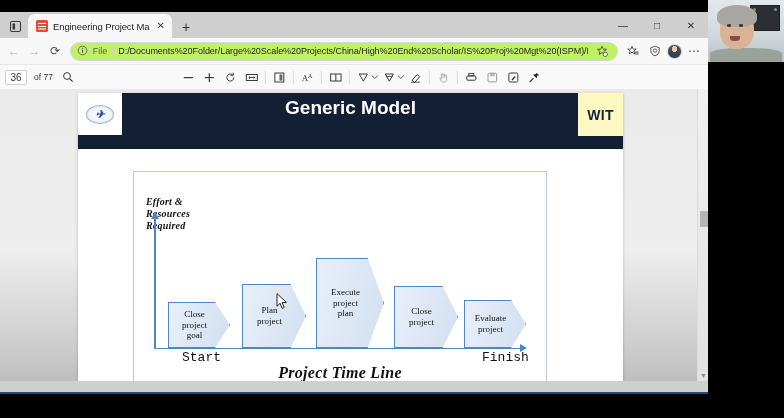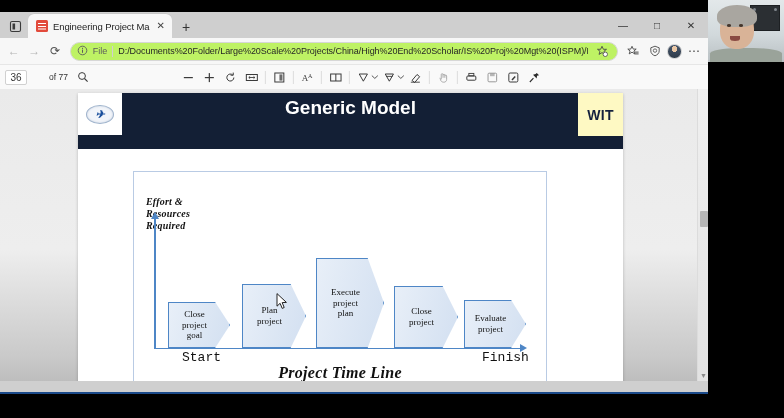--- a/index.html
+++ b/index.html
@@ -90,21 +90,21 @@
   
   .pdftoolbar {
     height: 25px; background: #f9f9f9; border-top: 1px solid #e6e6e6;
     display: flex; align-items: center; position: relative;
   }
   .pg-box {
     width: 22px; height: 15px; border: 1px solid #d0d0d0; background:#fff;
     border-radius: 2px; margin-left: 5px; display:flex; align-items:center; justify-content:center;
     font-size: 10px; color: #333;
   }
-  .pg-of { font-size: 8.5px; color: #333; margin-left: 22px; }
+  .pg-of { font-size: 8.5px; color: #333; margin-left: 7px; }
   .tb-ic {
     width: 21px; height: 21px; display: flex; align-items: center; justify-content: center;
     color: #3b3b3b;
   }
   .tb-sep { width:1px; height:13px; background:#dcdcdc; margin:0 3px; }
   .tb-center { position:absolute; left: 50%; transform: translateX(-48%); display:flex; align-items:center; }
   .caret { font-size: 7px; color:#555; margin-left:-3px; }
 
   
   .viewer {

